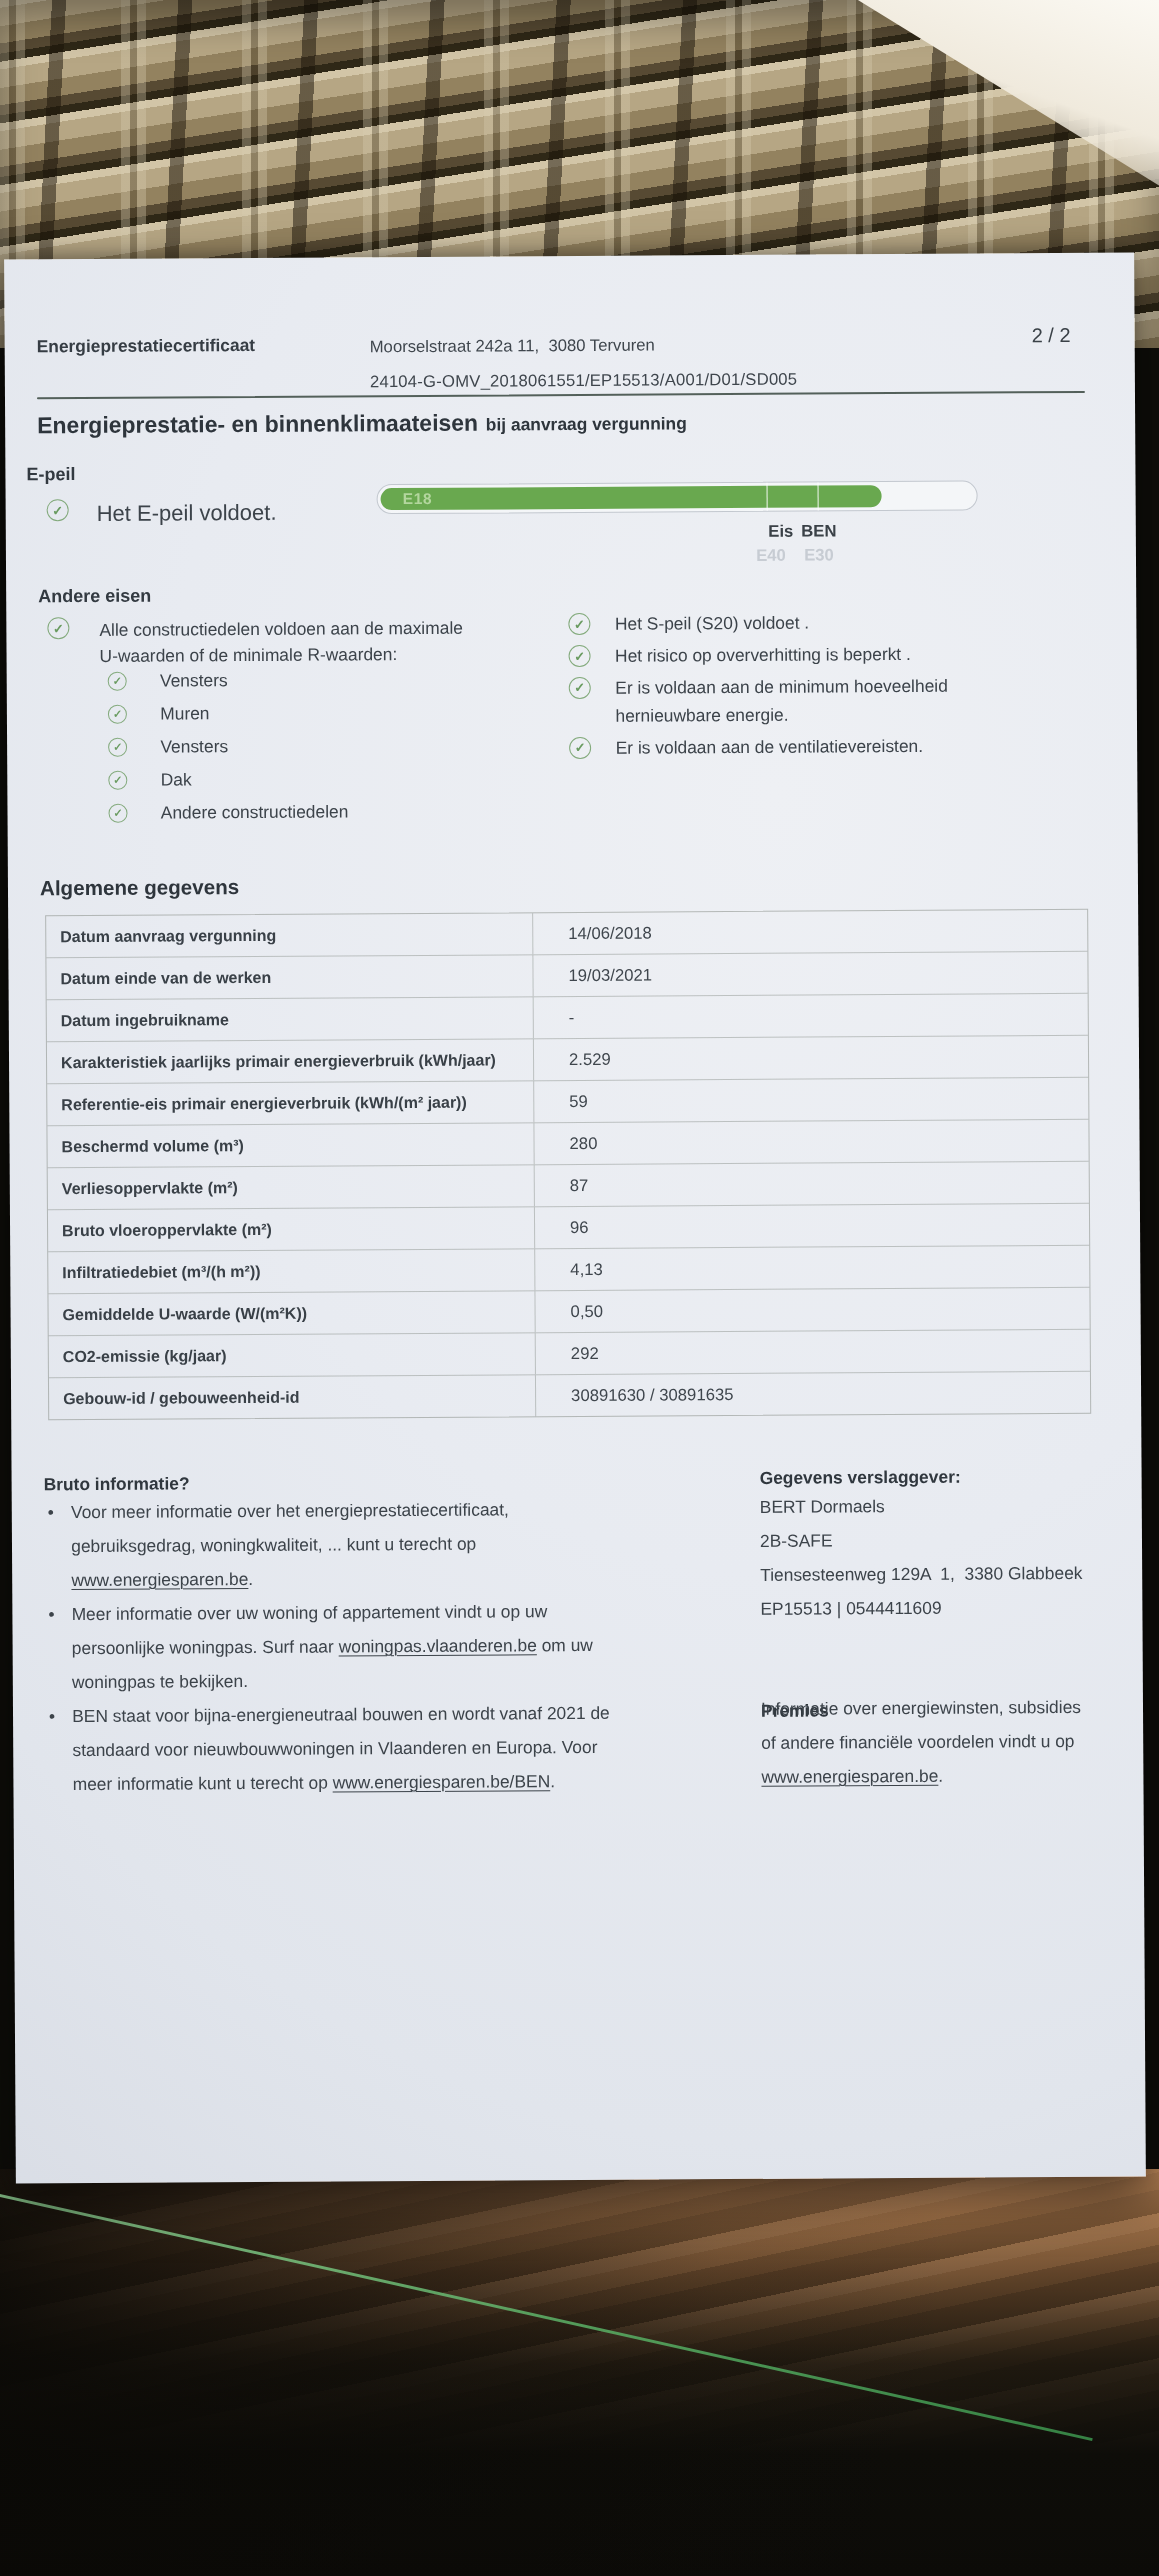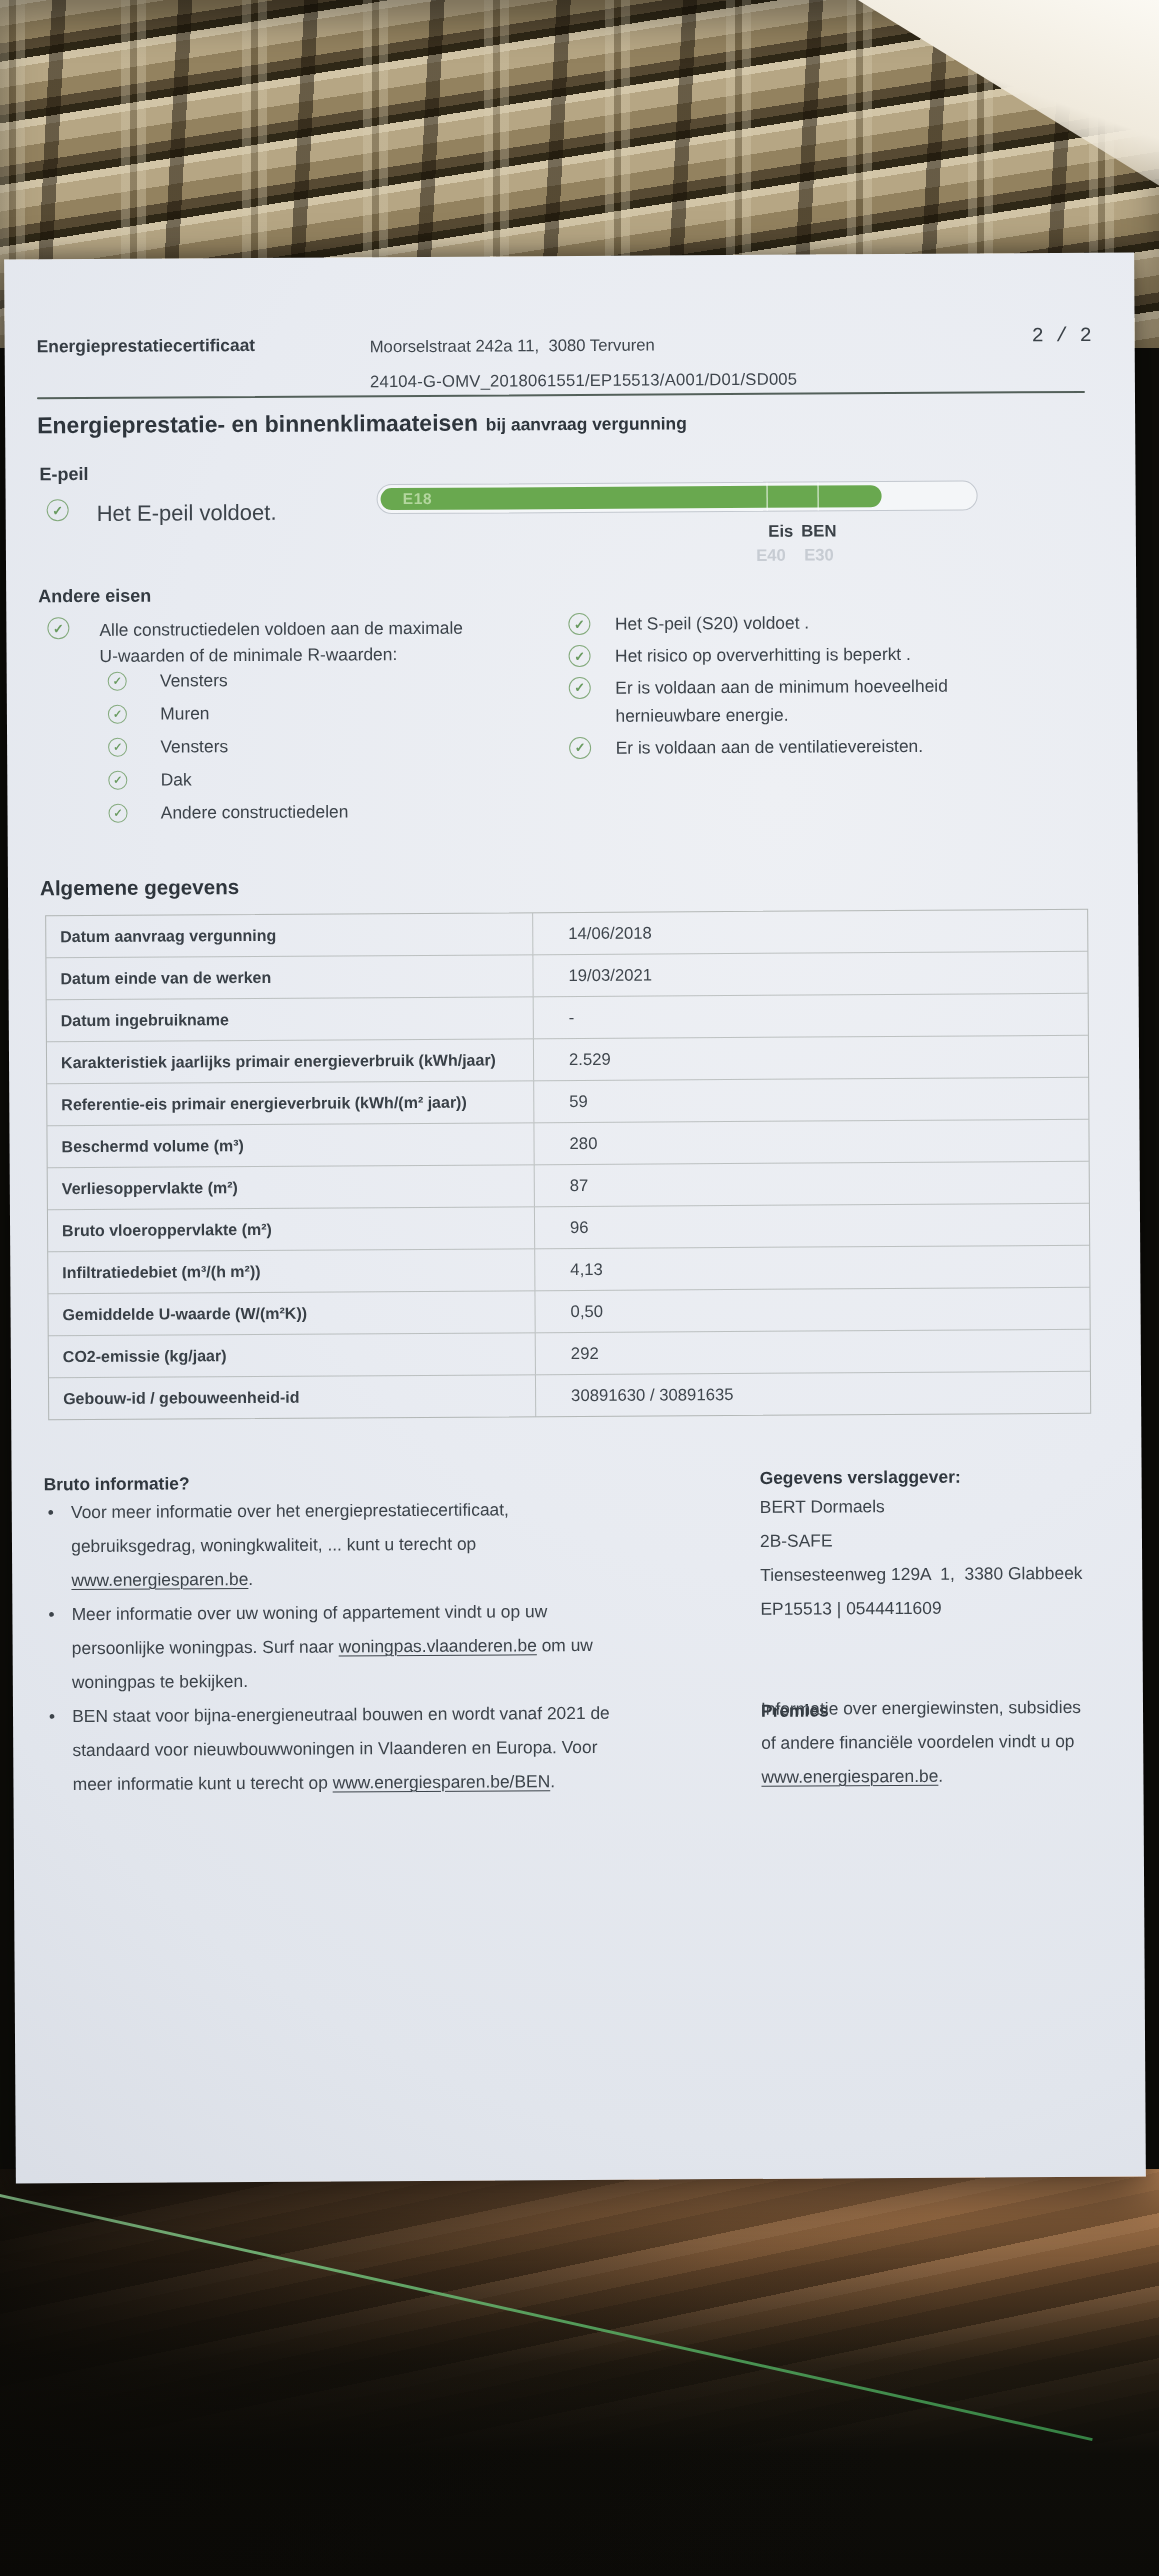--- a/index.html
+++ b/index.html
@@ -32,28 +32,28 @@
     background:radial-gradient(120% 90% at 68% 28%, #eef0f4 0%, #e8ebf1 45%, #e1e5ec 78%, #d9dde5 100%);
     transform:rotate(-0.35deg);box-shadow:0 18px 52px rgba(0,0,0,.55), 0 -3.9px 15.5px rgba(0,0,0,.25);
     color:#3c434a;}
   .abs{position:absolute;}
   .pre{white-space:pre-wrap;}
 
   
   .t-doc{left:32px;top:77px;font-size:17.4px;font-weight:700;color:#363d44;}
   .addr1{left:365px;top:80px;font-size:16.7px;color:#3f464d;}
   .addr2{left:365px;top:115px;font-size:16.7px;color:#3f464d;letter-spacing:0.2px;}
-  .pageno{left:1027px;top:71px;font-size:20px;color:#3a4147;font-family:Liberation Mono, monospace;}
+  .pageno{left:1027px;top:71px;font-size:20px;color:#3a4147;}
   .hr{left:32px;top:138px;width:1048px;height:1.9px;background:#53605a;border-radius:1.3px;}
 
   
   .h1{left:32px;top:153px;font-size:23px;font-weight:700;color:#2e353c;}
   .h1 .suffix{font-size:17.4px;font-weight:600;margin-left:7.7px;}
   .h2{font-size:18px;font-weight:600;color:#333a41;}
-  .h2-epeil{left:34px;top:205px;}
+  .h2-epeil{left:21px;top:205px;}
   .h2-andere{left:32px;top:327px;}
 
   
   .check{width:22px;height:22px;border:1.9px solid #83aa7c;border-radius:50%;box-sizing:border-box;
     display:inline-flex;align-items:center;justify-content:center;flex:0 0 auto;
     color:#699b60;font-size:13px;font-weight:700;line-height:1;}
   .check.sm{width:19.3px;height:19.3px;font-size:11px;border-width:1.6px;}
 
   
   .ep-check{left:41px;top:240px;}

